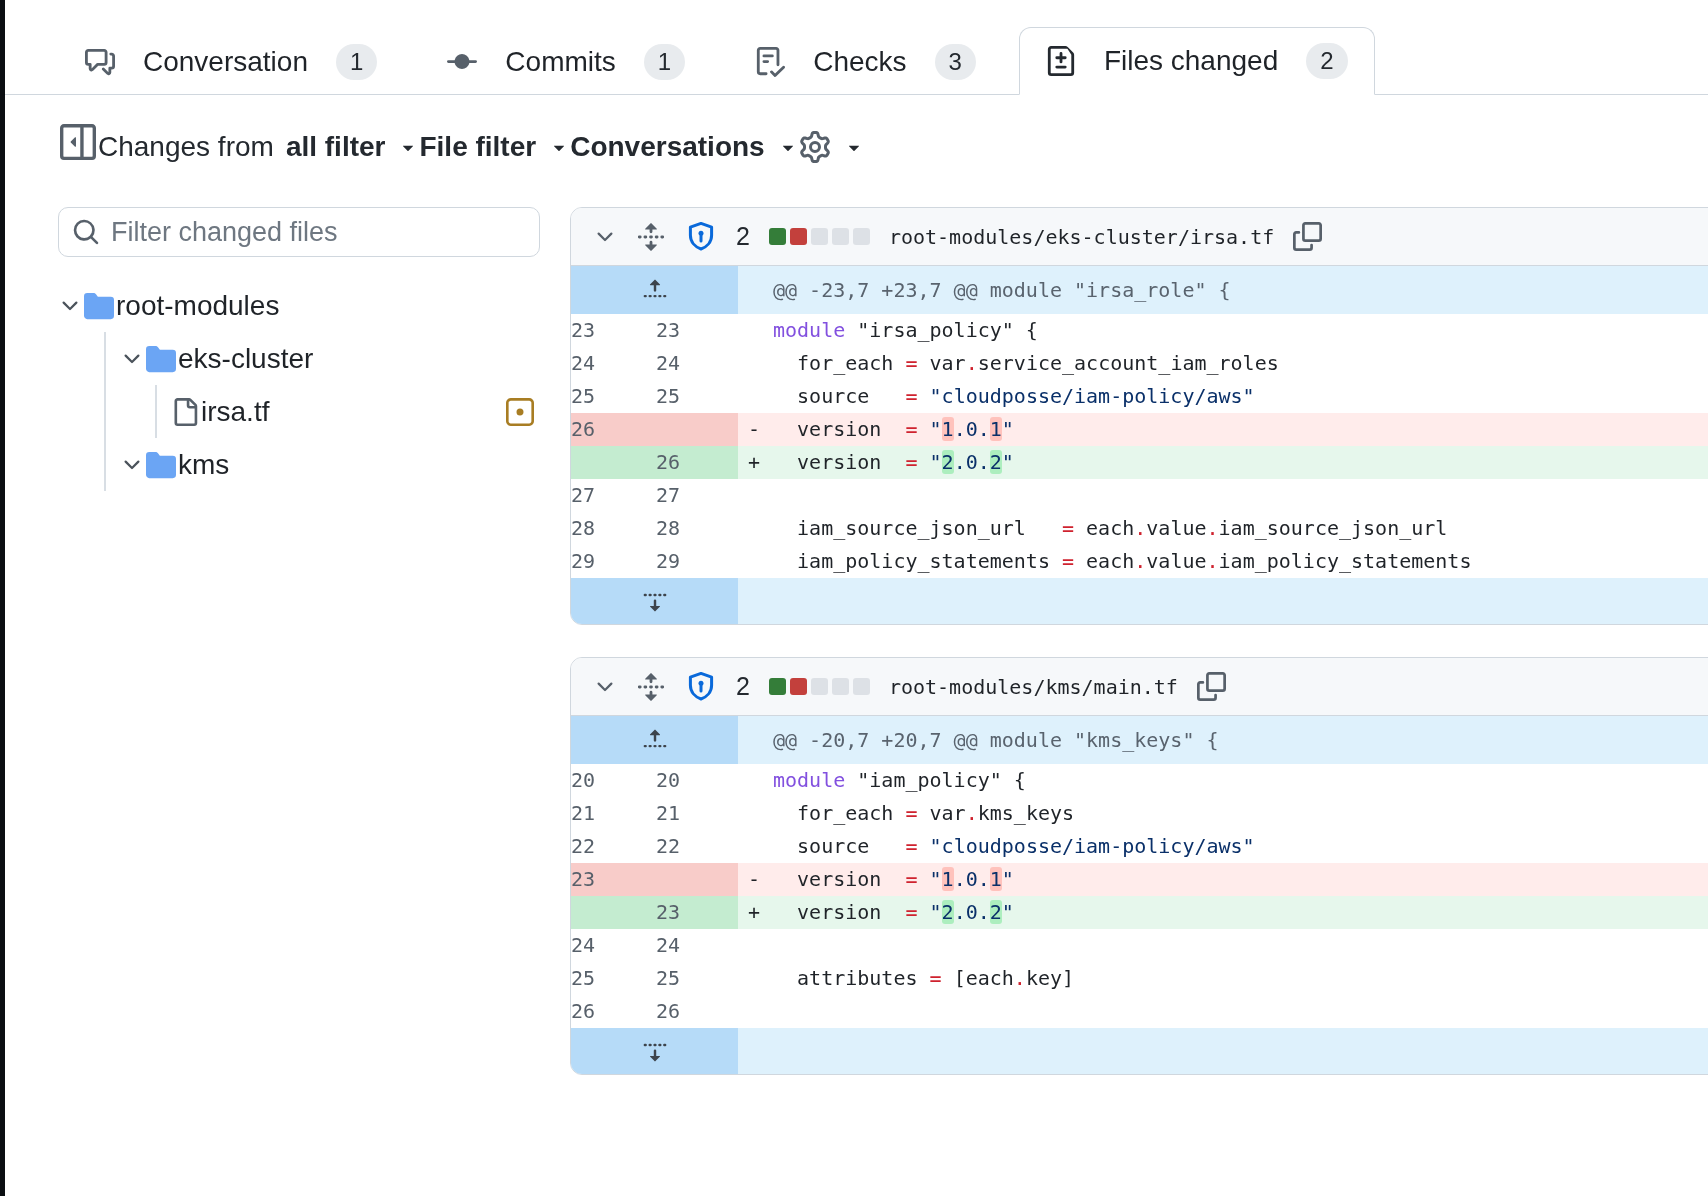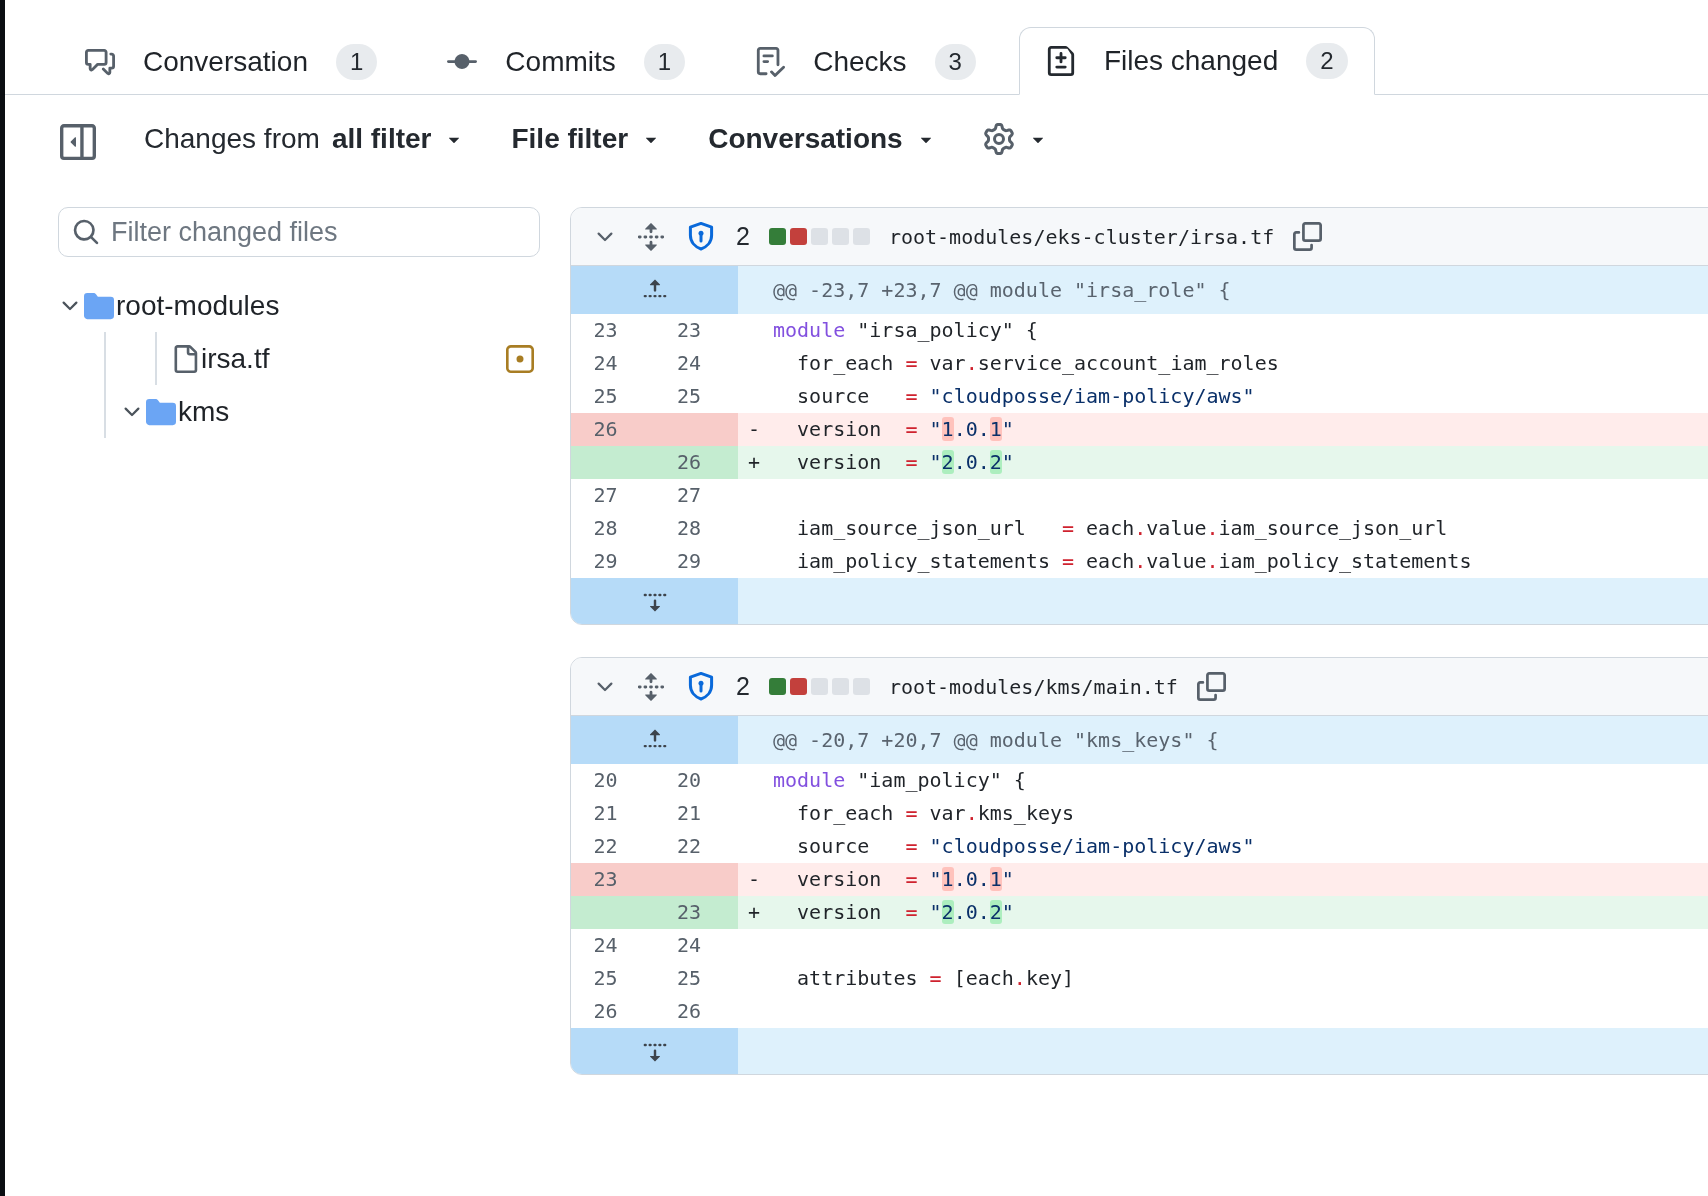--- a/index.html
+++ b/index.html
@@ -21,21 +21,21 @@
   .tab{display:flex;align-items:center;gap:28px;padding:15px 26px;margin-right:16px;
     font-size:28px;color:var(--fg);border:1px solid transparent;border-bottom:none;
     border-radius:12px 12px 0 0;position:relative;bottom:-1px;cursor:pointer;background:transparent;}
   .tab.active{background:#fff;border-color:var(--border);border-bottom:1px solid #fff;}
   .tab .ticon{width:30px;height:30px;fill:#57606a;flex:none}
   .tab.active .ticon{fill:#24292f}
   .counter{background:#e8ebee;border-radius:20px;min-width:40px;text-align:center;
     padding:3px 14px;font-size:24px;color:#24292f;line-height:30px}
 
   
-  .toolbar{display:flex;align-items:flex-start;gap:46px;margin:28px 0 0 58px;font-size:28px;}
+  .toolbar{display:flex;align-items:flex-end;margin:28px 0 0 58px;font-size:28px;}
   .tb-toggle{width:40px;height:40px;border:none;background:none;cursor:pointer;padding:0}
   .tb-toggle svg{width:36px;height:36px;fill:#57606a}
   .tb-item{display:flex;align-items:center;gap:12px;font-weight:700;color:#24292f;cursor:pointer;background:none;border:none;font-size:28px;font-family:inherit}
   .tb-item .plain{font-weight:400}
   .caret{width:22px;height:22px;fill:#24292f}
   .gear svg.g{width:32px;height:32px;fill:#57606a}
 
   
   .content{display:flex;align-items:flex-start;padding-left:58px;margin-top:44px;}
   .sidebar{width:482px;flex:none;}
@@ -70,21 +70,21 @@
   .ic-unfold{width:30px;height:30px;fill:#57606a}
   .ic-shield{width:32px;height:32px}
   .ann{font-size:25px;color:#24292f}
   .stat{display:flex;gap:4px}
   .stat i{width:17px;height:17px;border-radius:3px;display:block}
   .stat .sg{background:#347d39}.stat .sr{background:#c3403c}.stat .sn{background:#dde1e6}
   .fpath{font-family:"DejaVu Sans Mono",monospace;font-size:20px;color:#1f2328}
   .ic-copy{width:29px;height:29px;fill:#57606a}
 
   .drow{display:grid;grid-template-columns:85px 82px 1fr;font-family:"DejaVu Sans Mono",monospace;font-size:20px;line-height:33px;height:33px}
-  .num{text-align:center;padding-right:16px;color:#57606a;user-select:none}
+  .num{text-align:left;padding-right:16px;color:#57606a;user-select:none}
   .code{white-space:pre;color:var(--fg)}
   .code .marker{display:inline-block;width:35px;padding-left:10px}
   .kw{color:var(--kw)} .str{color:var(--str)} .pun{color:var(--pun)} .pl{color:var(--fg)}
   .hd{background:var(--del-hl);border-radius:3px} .ha{background:var(--add-hl);border-radius:3px}
   .drow.del{background:var(--del-bg)} .drow.del .num{background:var(--del-num)}
   .drow.add{background:var(--add-bg)} .drow.add .num{background:var(--add-num)}
   .hunkrow{display:grid;grid-template-columns:167px 1fr;height:48px;font-family:"DejaVu Sans Mono",monospace;font-size:20px}
   .hgut{background:var(--hblue-gut);display:flex;align-items:center;justify-content:center;cursor:pointer;border:none}
   .hgut svg{width:26px;height:26px;fill:#3d444c}
   .htext{background:var(--hblue);color:#59636e;line-height:48px;padding-left:35px;white-space:pre}
@@ -175,20 +175,29 @@
       <div class="trow">
         <svg class="chev" viewBox="0 0 16 16">
             <path d="M12.78 5.22a.749.749 0 0 1 0 1.06l-4.25 4.25a.749.749 0 0 1-1.06 0L3.22 6.28a.749.749 0 1 1 1.06-1.06L8 8.939l3.72-3.719a.749.749 0 0 1 1.06 0Z"></path>
           </svg>
         <svg class="folder" viewBox="0 0 16 16">
             <path d="M1.75 1A1.75 1.75 0 0 0 0 2.75v10.5C0 14.216.784 15 1.75 15h12.5A1.75 1.75 0 0 0 16 13.25v-8.5A1.75 1.75 0 0 0 14.25 3H7.5a.25.25 0 0 1-.2-.1l-.9-1.2C6.07 1.26 5.55 1 5 1Z"></path>
           </svg>
         <span class="lbl">root-modules</span>
       </div>
       <div class="kids1">
+        <div class="trow">
+          <svg class="chev" viewBox="0 0 16 16">
+              <path d="M12.78 5.22a.749.749 0 0 1 0 1.06l-4.25 4.25a.749.749 0 0 1-1.06 0L3.22 6.28a.749.749 0 1 1 1.06-1.06L8 8.939l3.72-3.719a.749.749 0 0 1 1.06 0Z"></path>
+            </svg>
+          <svg class="folder" viewBox="0 0 16 16">
+              <path d="M1.75 1A1.75 1.75 0 0 0 0 2.75v10.5C0 14.216.784 15 1.75 15h12.5A1.75 1.75 0 0 0 16 13.25v-8.5A1.75 1.75 0 0 0 14.25 3H7.5a.25.25 0 0 1-.2-.1l-.9-1.2C6.07 1.26 5.55 1 5 1Z"></path>
+            </svg>
+          <span class="lbl">eks-cluster</span>
+        </div>
         <div class="kids2">
           <div class="trow">
             <svg class="fileic" viewBox="0 0 16 16">
                 <path d="M2 1.75C2 .784 2.784 0 3.75 0h6.586c.464 0 .909.184 1.237.513l2.914 2.914c.329.328.513.773.513 1.237v9.586A1.75 1.75 0 0 1 13.25 16h-9.5A1.75 1.75 0 0 1 2 14.25Zm1.75-.25a.25.25 0 0 0-.25.25v12.5c0 .138.112.25.25.25h9.5a.25.25 0 0 0 .25-.25V6h-2.75A1.75 1.75 0 0 1 9 4.25V1.5Zm6.75.062V4.25c0 .138.112.25.25.25h2.688l-.011-.013-2.914-2.914-.013-.011Z"></path>
               </svg>
             <span class="lbl">irsa.tf</span>
             <span class="spacer"></span>
             <svg class="modic" viewBox="0 0 16 16">
                 <path d="M13.25 0a2.75 2.75 0 0 1 2.75 2.75v10.5A2.75 2.75 0 0 1 13.25 16H2.75A2.75 2.75 0 0 1 0 13.25V2.75A2.75 2.75 0 0 1 2.75 0ZM2.75 1.5c-.69 0-1.25.56-1.25 1.25v10.5c0 .69.56 1.25 1.25 1.25h10.5c.69 0 1.25-.56 1.25-1.25V2.75c0-.69-.56-1.25-1.25-1.25ZM8 10a2 2 0 1 1 .001-4.001A2 2 0 0 1 8 10Z"></path>
               </svg>

